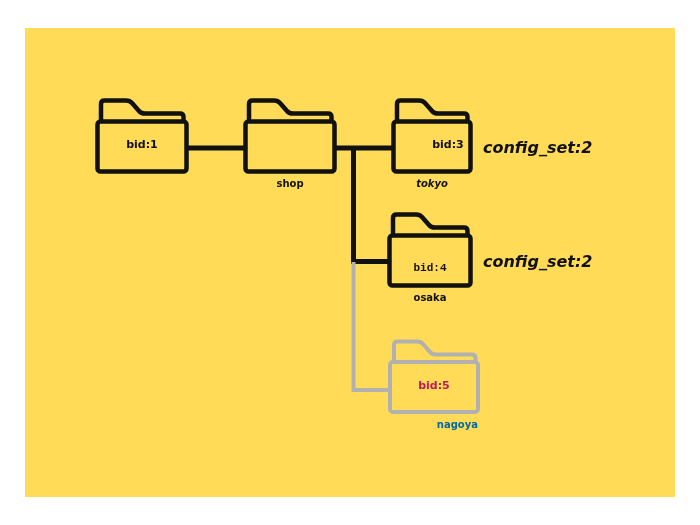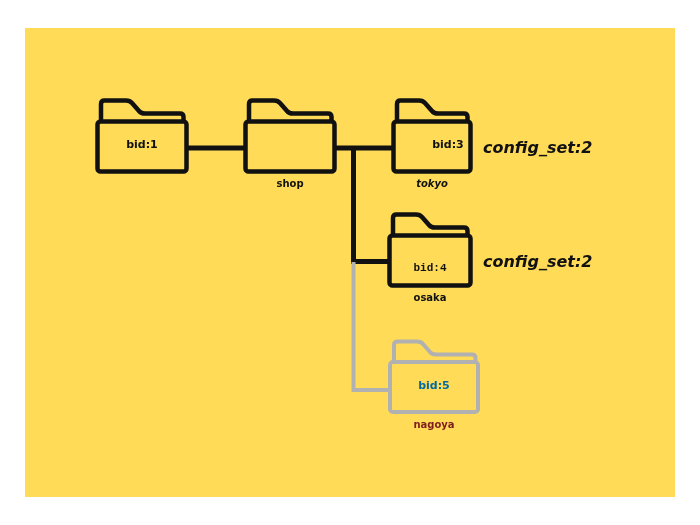--- a/index.html
+++ b/index.html
@@ -36,31 +36,31 @@
   }
   .node-label {
     position: absolute;
     font-family: "DejaVu Sans", sans-serif;
     font-size: 11px;
     font-weight: 700;
     color: #111111;
     white-space: nowrap;
     text-align: center;
   }
-  .node-label.muted { color: #0369a1; }
+  .node-label.muted { color: #be185d; }
   .caption {
     position: absolute;
     font-family: "DejaVu Sans", sans-serif;
     font-size: 10px;
     font-weight: 700;
     color: #111111;
     white-space: nowrap;
     text-align: center;
   }
-  .caption.muted { color: #7f1d1d; }
+  .caption.muted { color: #0369a1; text-align: right; }
   .side-label {
     position: absolute;
     font-family: "DejaVu Sans", sans-serif;
     font-size: 16px;
     font-weight: 700;
     color: #111111;
     white-space: nowrap;
     font-style: italic;
   }
 </style>

